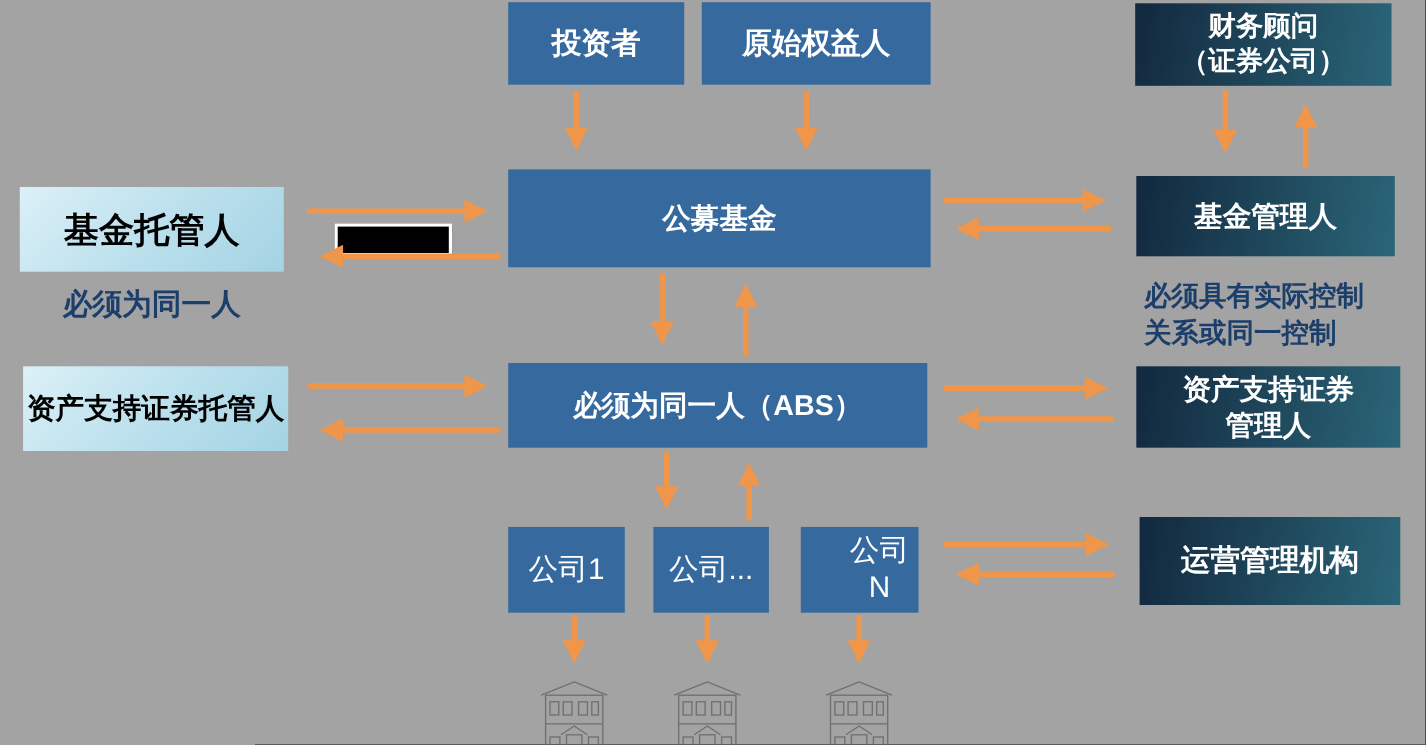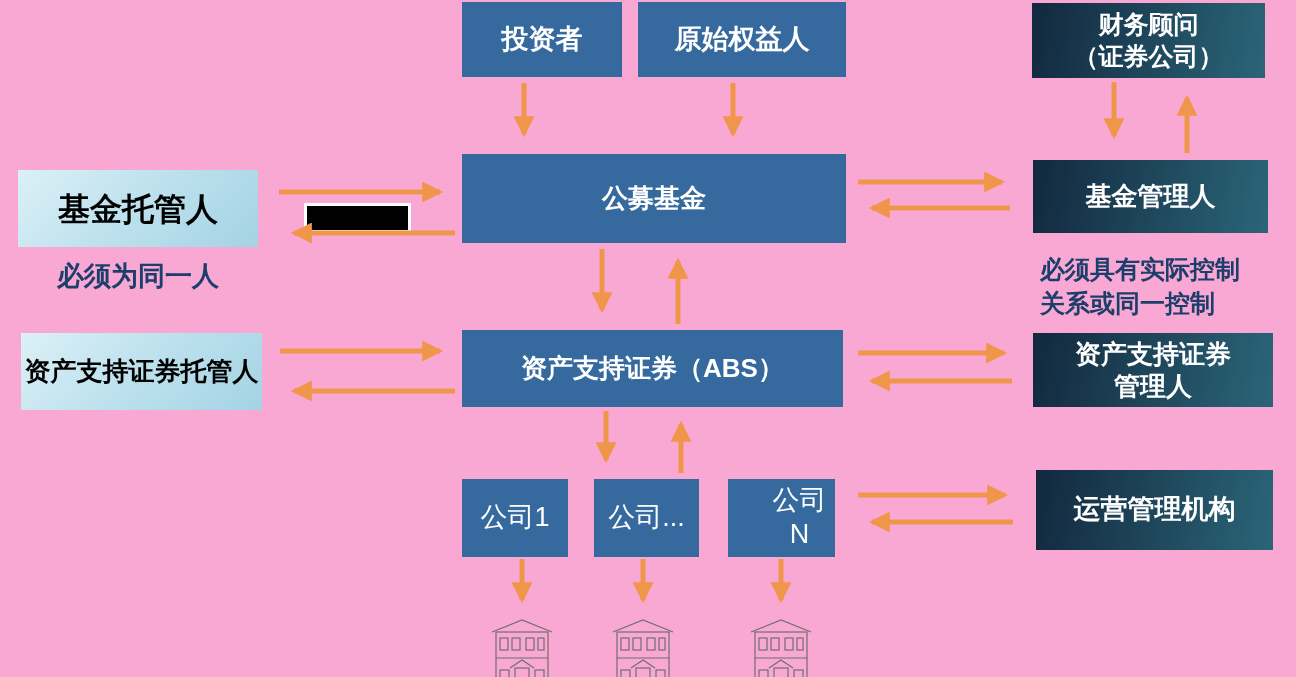--- a/index.html
+++ b/index.html
@@ -1,19 +1,19 @@
 <!DOCTYPE html>
 <html><head>
 <meta charset="utf-8">
 <style>
   html,body{margin:0;padding:0;background:#000;}
   #stage{
     position:relative;
     width:1296px;height:677px;
-    background:#f9a8d4;
+    background:#a3a3a3;
     overflow:hidden;
     font-family:"Liberation Sans", sans-serif;
   }
   .node{
     position:absolute;
     display:flex;
     flex-direction:column;
     align-items:center;
     justify-content:center;
     text-align:center;
@@ -97,21 +97,21 @@
   <div class="annotation" style="left:1040px;top:252px;font-size:25px;line-height:34px;">
     <div>必须具有实际控制</div>
     <div>关系或同一控制</div>
   </div>
 
   <div class="node light-box" style="left:21px;top:333px;width:241px;height:77px;font-size:26px;">
     <span>资产支持证券托管人</span>
   </div>
 
   <div class="node blue-box" style="left:462px;top:330px;width:381px;height:77px;font-size:26px;">
-    <span>资产支持证券（ABS）</span>
+    <span>必须为同一人（ABS）</span>
   </div>
 
   <div class="node teal-box" style="left:1033px;top:333px;width:240px;height:74px;font-size:26px;">
     <span>资产支持证券</span>
     <span>管理人</span>
   </div>
 
   <div class="node blue-box" style="left:462px;top:479px;width:106px;height:78px;font-size:27px;font-weight:500;">
     <span>公司1</span>
   </div>

